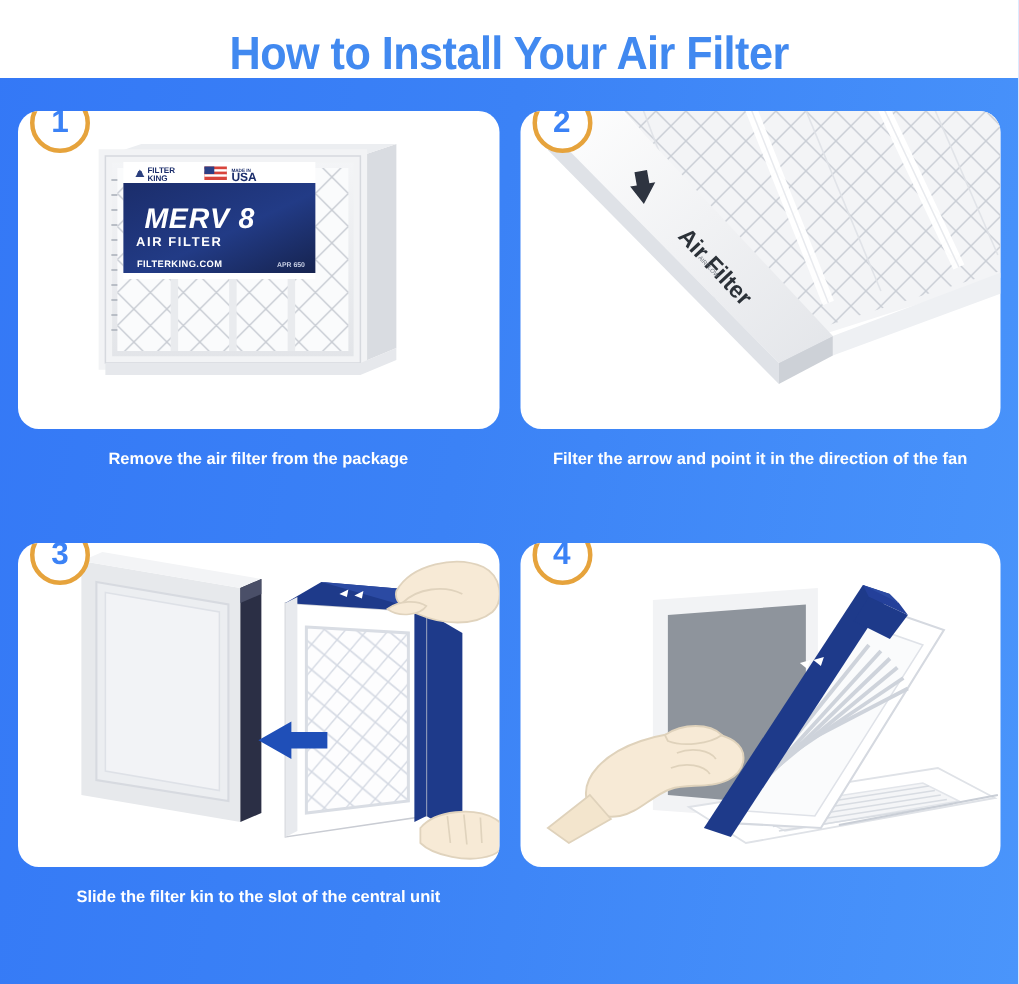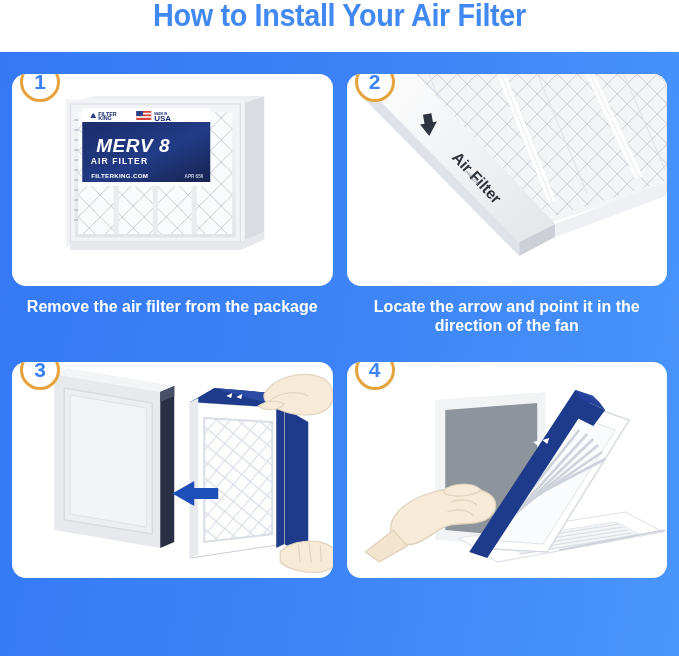--- a/index.html
+++ b/index.html
@@ -9,21 +9,21 @@
     background:#ffffff;
   }
   .poster{
     position:relative;width:679px;height:656px;
     background:linear-gradient(100deg,#3478f6 0%,#3b82f6 45%,#4a95fb 100%);
     box-sizing:border-box;
   }
   
   .header{
     position:absolute;left:0;top:0;width:679px;height:52px;
-    background:#ffffff;display:flex;align-items:flex-start;justify-content:center;
+    background:#ffffff;display:flex;align-items:flex-end;justify-content:center;
   }
   .header h1{
     margin:0;font-size:31px;line-height:32px;font-weight:bold;
     color:#4189f0;letter-spacing:-.4px;
     transform:scaleX(.93);transform-origin:center;
     white-space:nowrap;
   }
   
   .grid{
     position:absolute;left:0;top:52px;width:679px;height:604px;
@@ -38,21 +38,21 @@
   .step1 .card,.step2 .card{height:212px;}
   .step3 .card,.step4 .card{height:216px;}
   .badge{
     position:absolute;left:8px;top:-12px;width:40px;height:40px;border-radius:50%;
     background:#ffffff;border:3px solid #e6a33c;box-sizing:border-box;
     display:flex;align-items:center;justify-content:center;
     font-size:21px;font-weight:bold;color:#3b82f6;z-index:9;
   }
   .caption{
     margin-top:11px;text-align:center;color:#ffffff;font-weight:bold;
-    font-size:16px;line-height:19px;padding:0 6px;
+    font-size:11px;line-height:19px;padding:0 6px;
   }
   .art{position:absolute;inset:0;text-decoration:underline;}
   .art svg{width:100%;height:100%;display:block;}
 </style>
 </head>
 <body>
 
 <div class="poster">
 
   <div class="header">
@@ -183,21 +183,21 @@
 
             <g transform="translate(82,62) rotate(40)">
               <path d="M0 0 L13 -7 L13 -2.5 L22 -2.5 L22 6 L13 6 L13 10 Z" fill="#2e3440" transform="rotate(-140)"></path>
             </g>
             <text x="104" y="84" font-family="Liberation Sans, sans-serif" font-size="15.5" font-weight="bold" fill="#2b3138" transform="rotate(47 104 84)">Air Filter</text>
             <text x="118" y="98" font-family="Liberation Sans, sans-serif" font-size="4" fill="#6d737c" transform="rotate(47 118 98)">AIRFLOW</text>
           </svg>
         </div>
         <div class="badge">2</div>
       </div>
-      <div class="caption">Locate the arrow and point it in the direction of the fan</div>
+      <div class="caption">Filter the arrow and point it in the direction of the fan</div>
     </div>
 
     <div class="step step3">
       <div class="card">
         <div class="art">
           <svg viewBox="0 0 320 216" preserveAspectRatio="xMidYMid meet">
             <defs>
               <pattern id="mesh3" width="17" height="17" patternUnits="userSpaceOnUse" patternTransform="skewY(-10)">
                 <path d="M0 8.5 L8.5 0 L17 8.5 L8.5 17 Z" fill="none" stroke="#d3d8e2" stroke-width="1"></path>
               </pattern>
@@ -244,20 +244,21 @@
               </g>
             </g>
 
             <g>
               <path d="M206 126 L182 126 L182 119 L160 131.5 L182 144 L182 137 L206 137 Z" fill="#1f4fb8"></path>
             </g>
           </svg>
         </div>
         <div class="badge">3</div>
       </div>
+      <div class="caption">Slide the filter kin to the slot of the central unit</div>
     </div>
 
     <div class="step step4">
       <div class="card">
         <div class="art">
           <svg viewBox="0 0 320 216" preserveAspectRatio="xMidYMid meet">
 
             <polygon points="88,38 198,30 198,186 88,178" fill="#f2f3f5"></polygon>
             <polygon points="98,48 190,41 190,176 98,168" fill="#8e949c"></polygon>
 

